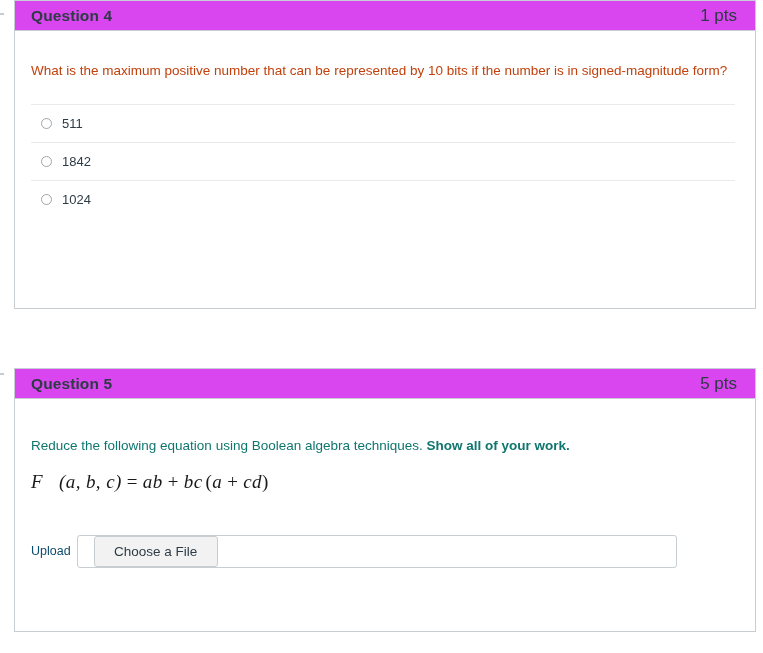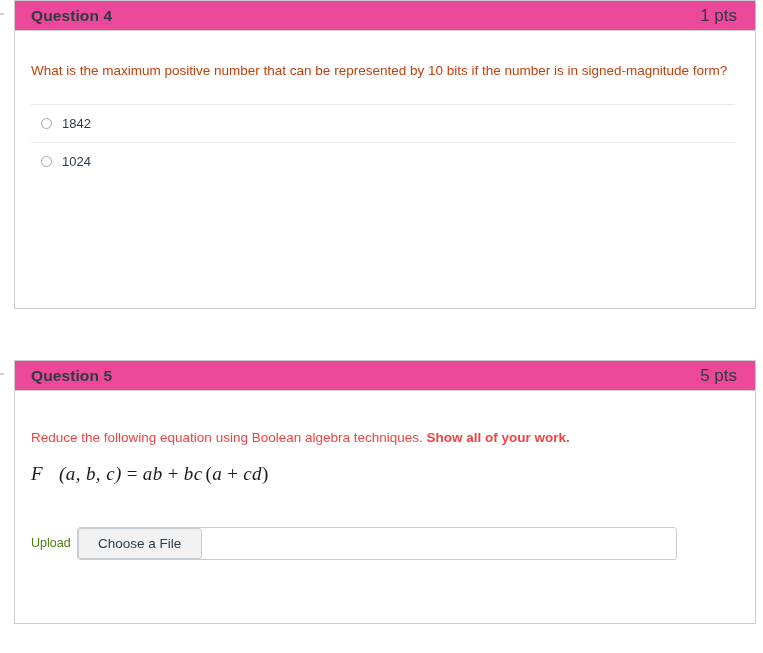--- a/index.html
+++ b/index.html
@@ -33,21 +33,21 @@
   .question-card {
     position: absolute;
     left: 14px;
     width: 742px;
     background: #ffffff;
     border: 1px solid #c7cdd1;
   }
 
   .question-header {
     height: 30px;
-    background: #ec4899;
+    background: #d946ef;
     border-bottom: 1px solid #c7cdd1;
     display: flex;
     align-items: center;
     justify-content: space-between;
     padding: 0 18px 0 16px;
     text-align: right;
   }
 
   .question-name {
     font-size: 15.5px;
@@ -104,21 +104,21 @@
   }
 
   .card-tail {
     height: 36px;
   }
 
   
   .q5-text {
     font-size: 13.5px;
     line-height: 1.6;
-    color: #ef4444;
+    color: #0f766e;
     padding: 36px 24px 0 16px;
   }
   .q5-text b { font-weight: bold; }
 
   .equation {
     padding: 14px 0 0 16px;
     font-family: "Liberation Serif", "DejaVu Serif", serif;
     font-style: italic;
     font-size: 19px;
     color: #1a1a1a;
@@ -132,42 +132,42 @@
   .equation .paren { font-style: normal; }
 
   .upload-row {
     display: flex;
     align-items: center;
     padding: 42px 0 0 16px;
   }
 
   .upload-label {
     font-size: 12.5px;
-    color: #4d7c0f;
+    color: #0c4a6e;
     margin-right: 6px;
   }
 
   .file-input {
     width: 600px;
     height: 33px;
     border: 1px solid #c7cdd1;
     border-radius: 3px;
     background: #ffffff;
     display: flex;
     align-items: center;
     padding: 0;
   }
 
   .choose-file-btn {
     height: 31px;
     min-width: 124px;
     background: #f2f2f2;
     border: 1px solid #c7cdd1;
     border-radius: 3px;
-    margin: 0;
+    margin: 16px;
     font-family: "Liberation Sans", sans-serif;
     font-size: 13.5px;
     color: #2d3b45;
     display: flex;
     align-items: center;
     justify-content: center;
     padding: 0 14px;
     cursor: pointer;
   }
 
@@ -191,33 +191,37 @@
       <span class="question-name">Question 4</span>
       <span class="question-points">1 pts</span>
     </div>
 
     <div class="question-body">
       <div class="question-text">What is the maximum positive number that can be represented by 10 bits if the number is in signed-magnitude form?</div>
 
       <div class="answers">
         <div class="answer-row">
           <span class="radio"></span>
+          <span class="answer-label">511</span>
+        </div>
+        <div class="answer-row">
+          <span class="radio"></span>
           <span class="answer-label">1842</span>
         </div>
         <div class="answer-row">
           <span class="radio"></span>
           <span class="answer-label">1024</span>
         </div>
       </div>
 
       <div class="card-tail"></div>
     </div>
   </div>
 
-  <div class="question-card" style="top:360px; height:264px;">
+  <div class="question-card" style="top:368px; height:264px;">
 
     <div class="question-header">
       <span class="question-name">Question 5</span>
       <span class="question-points">5 pts</span>
     </div>
 
     <div class="question-body">
 
       <div class="q5-text">
         <span>Reduce the following equation using Boolean algebra techniques.</span>

